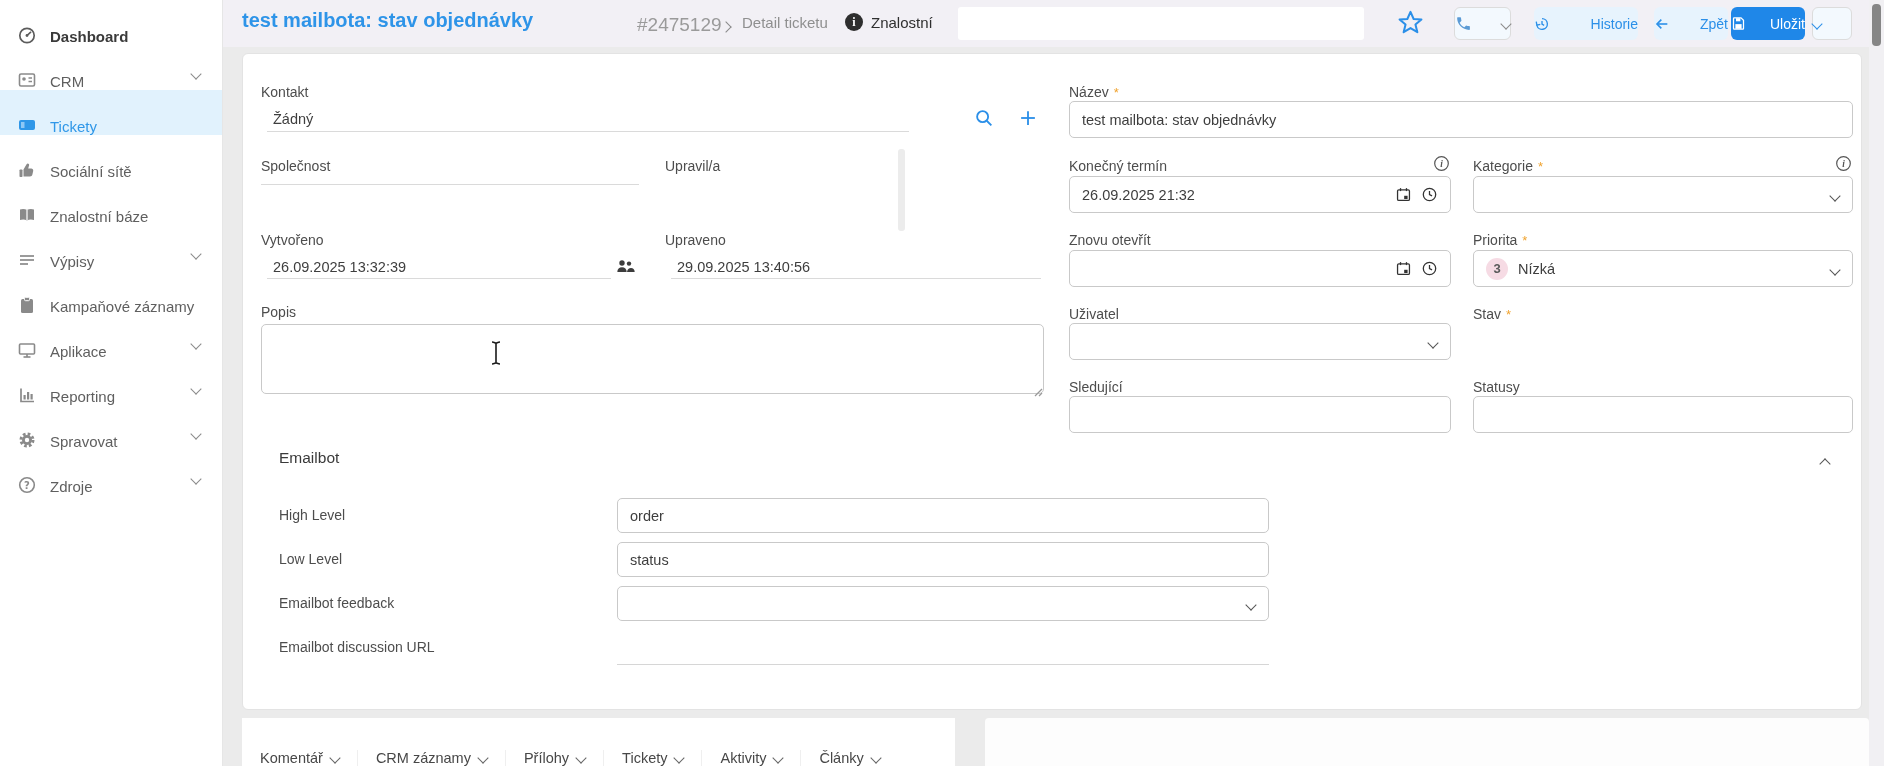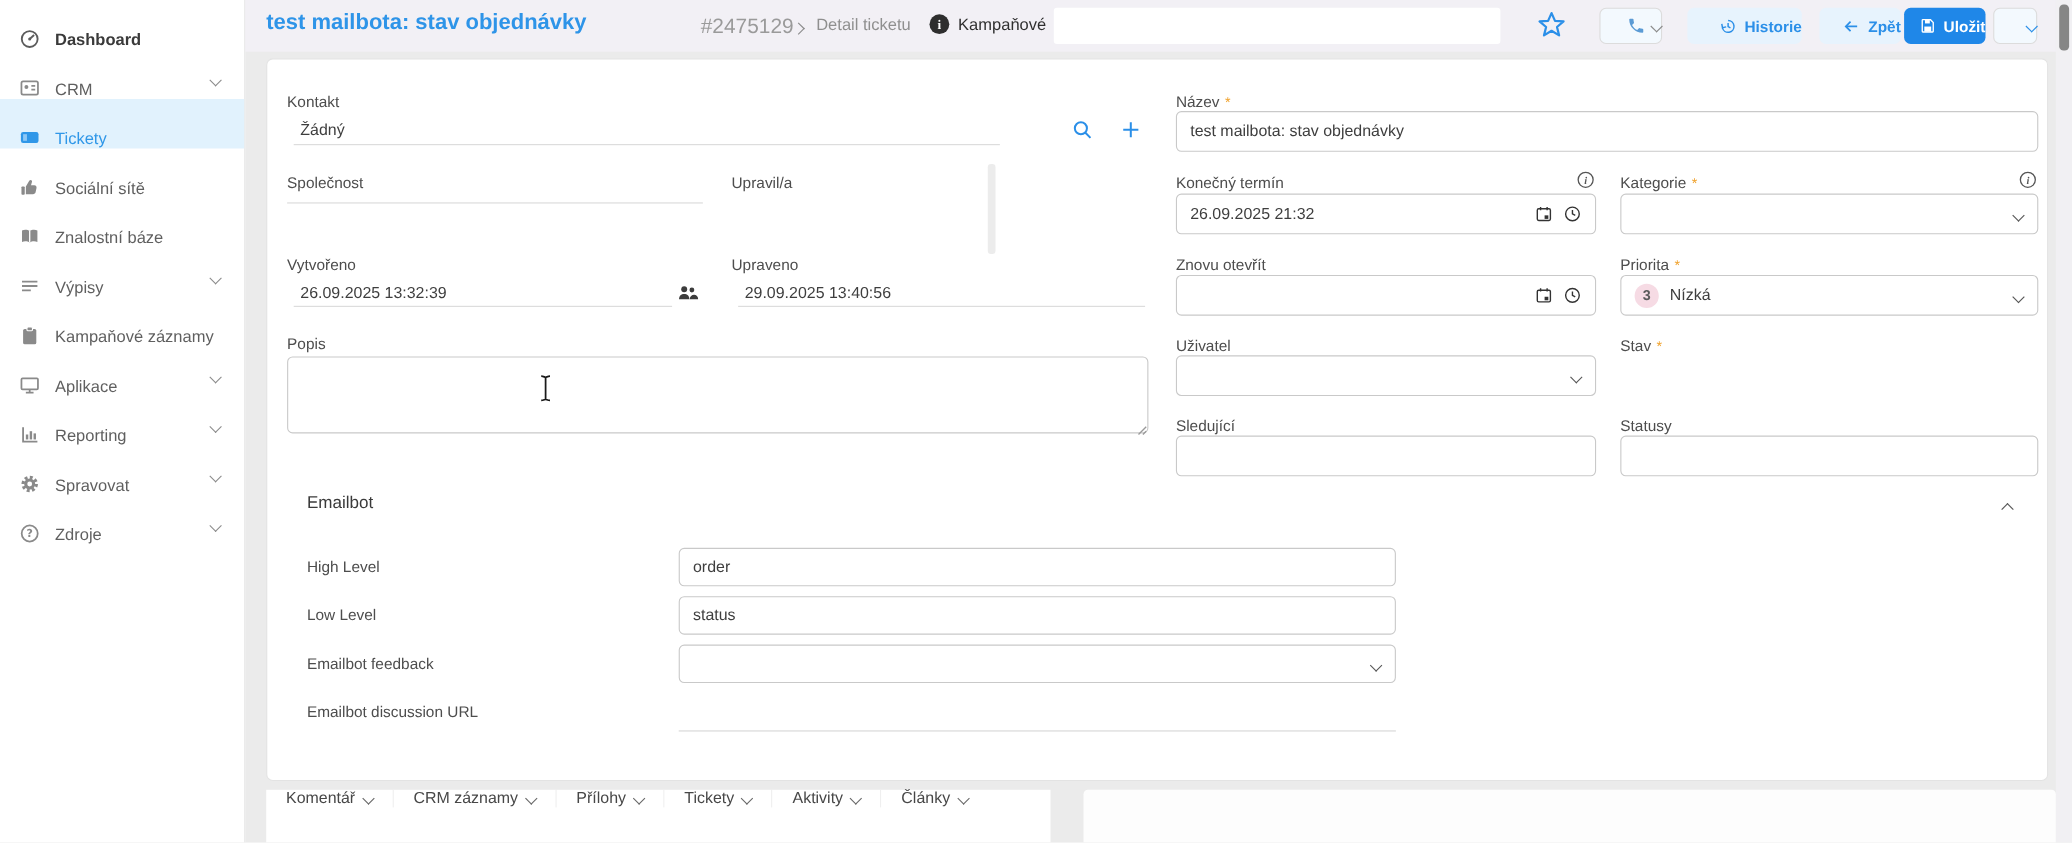--- a/index.html
+++ b/index.html
@@ -27,22 +27,22 @@
   .topbar{position:absolute;left:223px;top:0;width:1646px;height:47px;background:#f2f0f5;}
   .page-title{position:absolute;left:19px;top:9px;font-size:20px;font-weight:700;color:#2e94e8;white-space:nowrap;}
   .crumb-id{position:absolute;left:414px;top:14px;font-size:19px;color:#9a9a9a;}
   .crumb-sep{position:absolute;left:499px;top:17px;}
   .crumb{position:absolute;left:519px;top:14px;font-size:15px;color:#8f8f8f;}
   .info-filled{position:absolute;left:622px;top:13px;width:18px;height:18px;border-radius:50%;background:#2e2e2e;color:#fff;
     font-size:12px;font-weight:700;display:flex;align-items:center;justify-content:center;font-family:"Liberation Serif",serif;}
   .unsaved{position:absolute;left:648px;top:14px;font-size:15px;color:#2f2f2f;}
   .title-input{position:absolute;left:735px;top:7px;width:402px;height:31px;background:#fff;border:none;border-radius:3px;}
   .star{position:absolute;left:1174px;top:9px;}
-  .hbtn{position:absolute;top:7px;height:33px;border-radius:6px;display:flex;align-items:center;justify-content:flex-end;
-    font-size:14px;font-weight:700;cursor:pointer;box-sizing:border-box;}
+  .hbtn{position:absolute;top:7px;height:33px;border-radius:6px;display:flex;align-items:center;justify-content:space-between;
+    font-size:14px;font-weight:400;cursor:pointer;box-sizing:border-box;}
   .hbtn.light{background:#e7f3fd;color:#2b8fe8;}
   .hbtn.solid{background:#1f87e8;color:#ffffff;}
   .hbtn.outline{background:#f3f9fe;border:1px solid #dcdcdc;}
   .hbtn .bico{margin-right:7px;display:inline-flex;}
   
   .card{position:absolute;left:242px;top:53px;width:1620px;height:657px;background:#ffffff;border:1px solid #e3e3e3;border-radius:6px;box-sizing:border-box;}
   .lbl{position:absolute;font-size:14px;color:#4d4d4d;white-space:nowrap;}
   .req{color:#f0a32f;margin-left:5px;font-size:13px;}
   .val{position:absolute;font-size:14.5px;color:#3e3e3e;white-space:nowrap;}
   .uline{position:absolute;border-bottom:1px solid #dadada;height:0;}
@@ -54,21 +54,21 @@
   .date-icons{position:absolute;display:flex;gap:9px;align-items:center;}
   .info-outline{position:absolute;width:17px;height:17px;}
   .badge{display:inline-flex;width:22px;height:22px;border-radius:50%;background:#f6dbe4;color:#5a5a5a;font-size:13px;font-weight:700;
     align-items:center;justify-content:center;margin-right:10px;}
   textarea.popis{position:absolute;box-sizing:border-box;border:1px solid #c9c9c9;border-radius:5px;resize:none;
     font-family:inherit;font-size:14.5px;padding:8px 10px;color:#3e3e3e;}
   .resize-grip{position:absolute;width:10px;height:10px;}
   .col-divider{position:absolute;background:#ececec;border-radius:3px;}
   .section-h{position:absolute;font-size:15.5px;color:#3a3a3a;}
   
-  .tabsbar{position:absolute;left:242px;top:718px;width:713px;height:48px;background:#ffffff;display:flex;align-items:flex-start;}
+  .tabsbar{position:absolute;left:242px;top:718px;width:713px;height:48px;background:#ffffff;display:flex;align-items:flex-end;}
   .tab{display:flex;align-items:center;gap:8px;padding:0 18px;font-size:14.5px;color:#474747;border-right:1px solid #efefef;cursor:pointer;white-space:nowrap;}
   .tab .chev{border-color:#666;}
   .bottom-panel{position:absolute;left:985px;top:718px;width:884px;height:48px;background:#fdfdfd;border-radius:4px 4px 0 0;}
   
   .scrollbar{position:absolute;right:0;top:0;width:15px;height:766px;background:#f1f0f3;}
   .scroll-thumb{position:absolute;left:3px;top:4px;width:9px;height:42px;background:#868686;border-radius:4px;}
   .ibeam{position:absolute;}
 </style>
 </head>
 <body>
@@ -199,21 +199,21 @@
     <span class="nav-chev"><span class="chev"></span></span>
   </div>
 </div>
 
 <div class="topbar">
   <div class="page-title">test mailbota: stav objednávky</div>
   <div class="crumb-id">#2475129</div>
   <span class="crumb-sep"><span class="chev right"></span></span>
   <div class="crumb">Detail ticketu</div>
   <div class="info-filled">i</div>
-  <div class="unsaved">Kampaňové</div>
+  <div class="unsaved">Znalostní</div>
   <input class="title-input" style="">
 
   <span class="star">
     <svg width="27" height="27" viewBox="0 0 24 24">
         <polygon points="12,2.6 14.8,8.9 21.7,9.3 16.4,13.8 18.1,20.6 12,16.9 5.9,20.6 7.6,13.8 2.3,9.3 9.2,8.9" fill="none" stroke="#2b8fe8" stroke-width="1.8" stroke-linejoin="round"></polygon>
       </svg>
   </span>
 
   <div class="hbtn outline" style="left:1231px;width:57px">
     <span style="display:inline-flex;margin-right:6px;">

